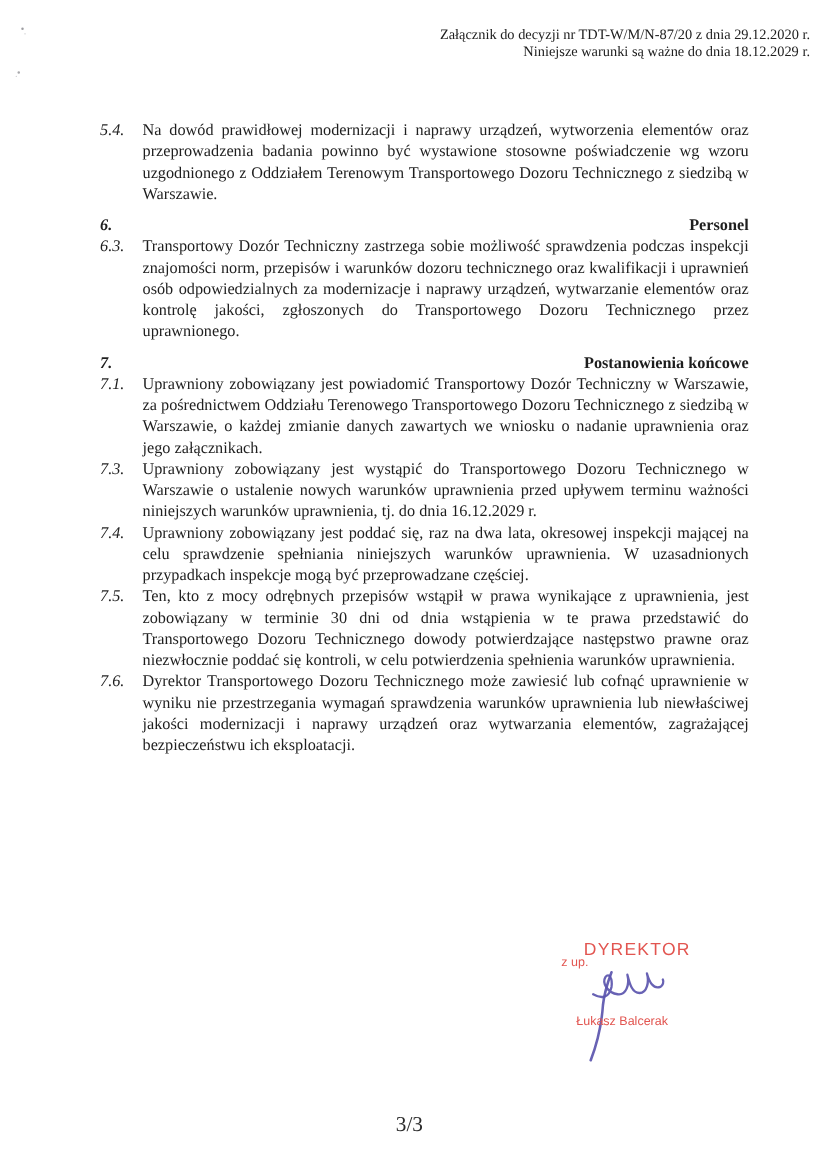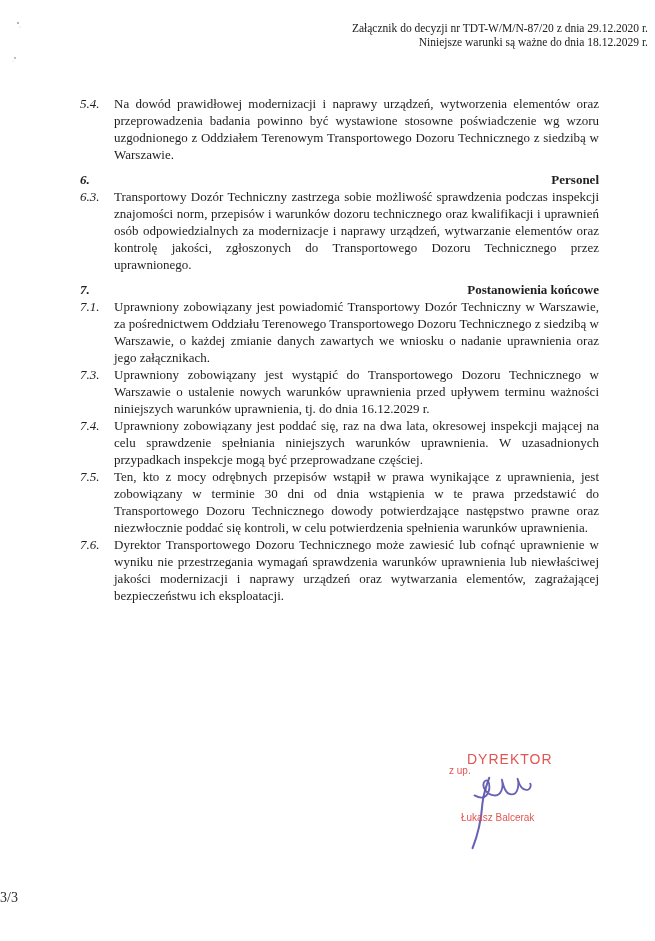--- a/index.html
+++ b/index.html
@@ -67,21 +67,22 @@
     position: absolute; left: 31px; top: 48px;
     font-family: "Liberation Sans", sans-serif;
     font-size: 10px;
     color: var(--stamp-red, #e25550);
     margin-top: 19px;
   }
 
   
   .doc-footer {
     position: absolute; left: 0; right: 0; top: 890px;
-    font-size: 14px;
+    text-align: center;
+    font-size: 17px;
     color: #2a2a2a;
   }
 
   
   .speck { position: absolute; border-radius: 50%; }
   .speck-1 { left: 17px; top: 22px; width: 2px; height: 2px; background: #9d9da1;
              box-shadow: 2px 4px 0 -0.5px #bdbdc1; }
   .speck-2 { left: 14px; top: 57px; width: 2px; height: 2px; background: #a8a8ac;
              box-shadow: -2px 3px 0 -0.5px #c4c4c8; }
 </style>

